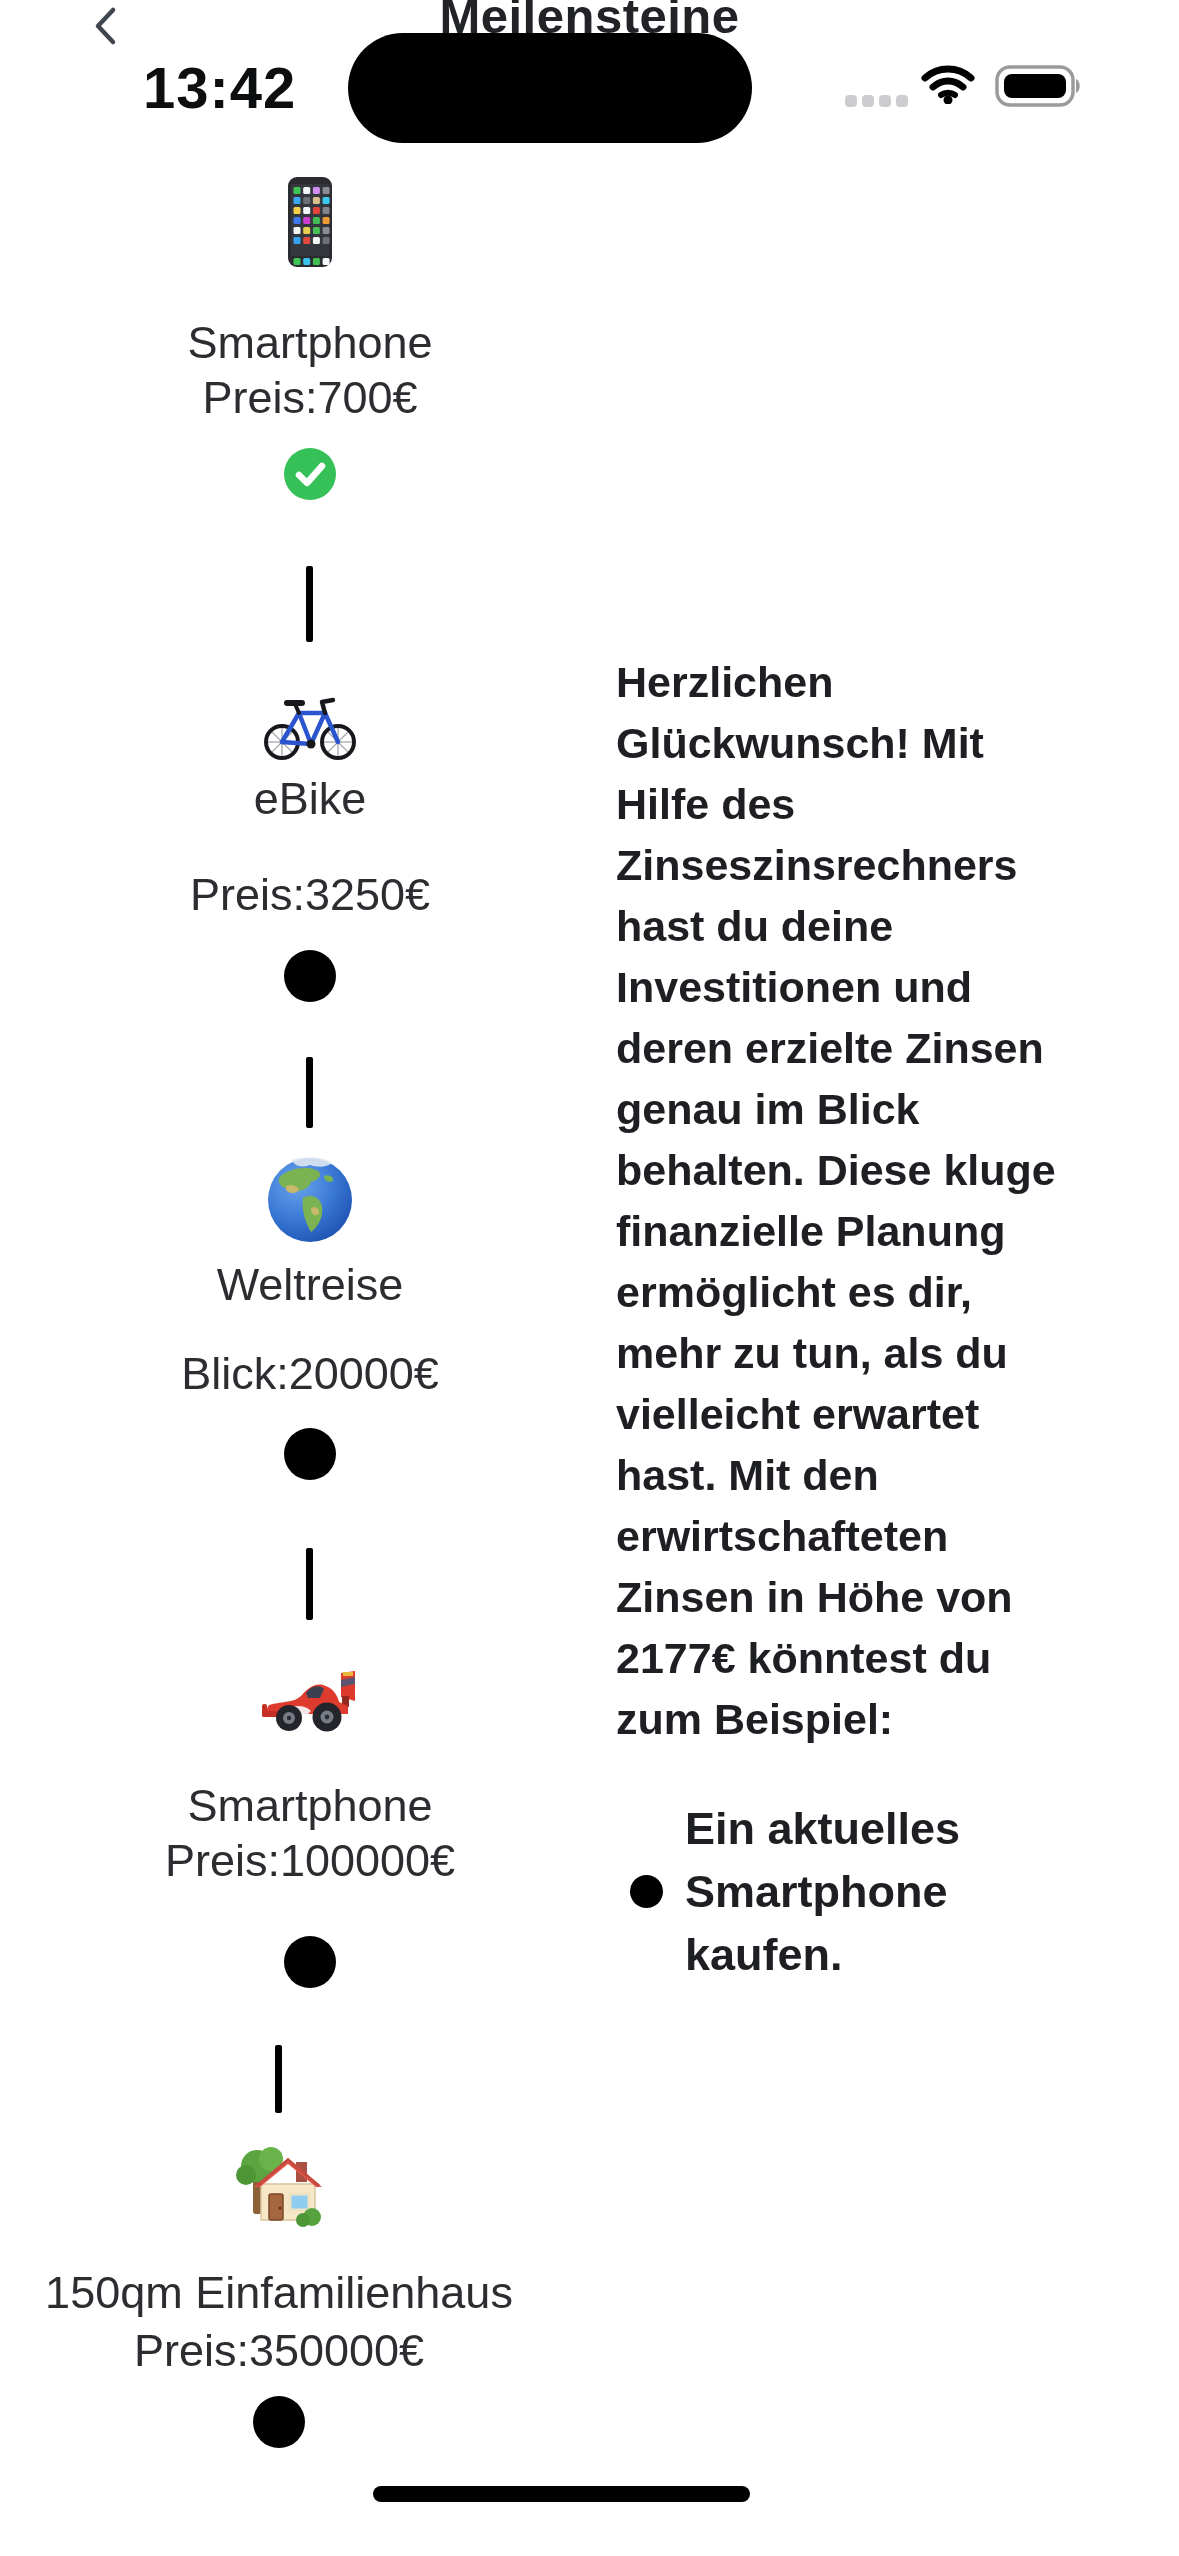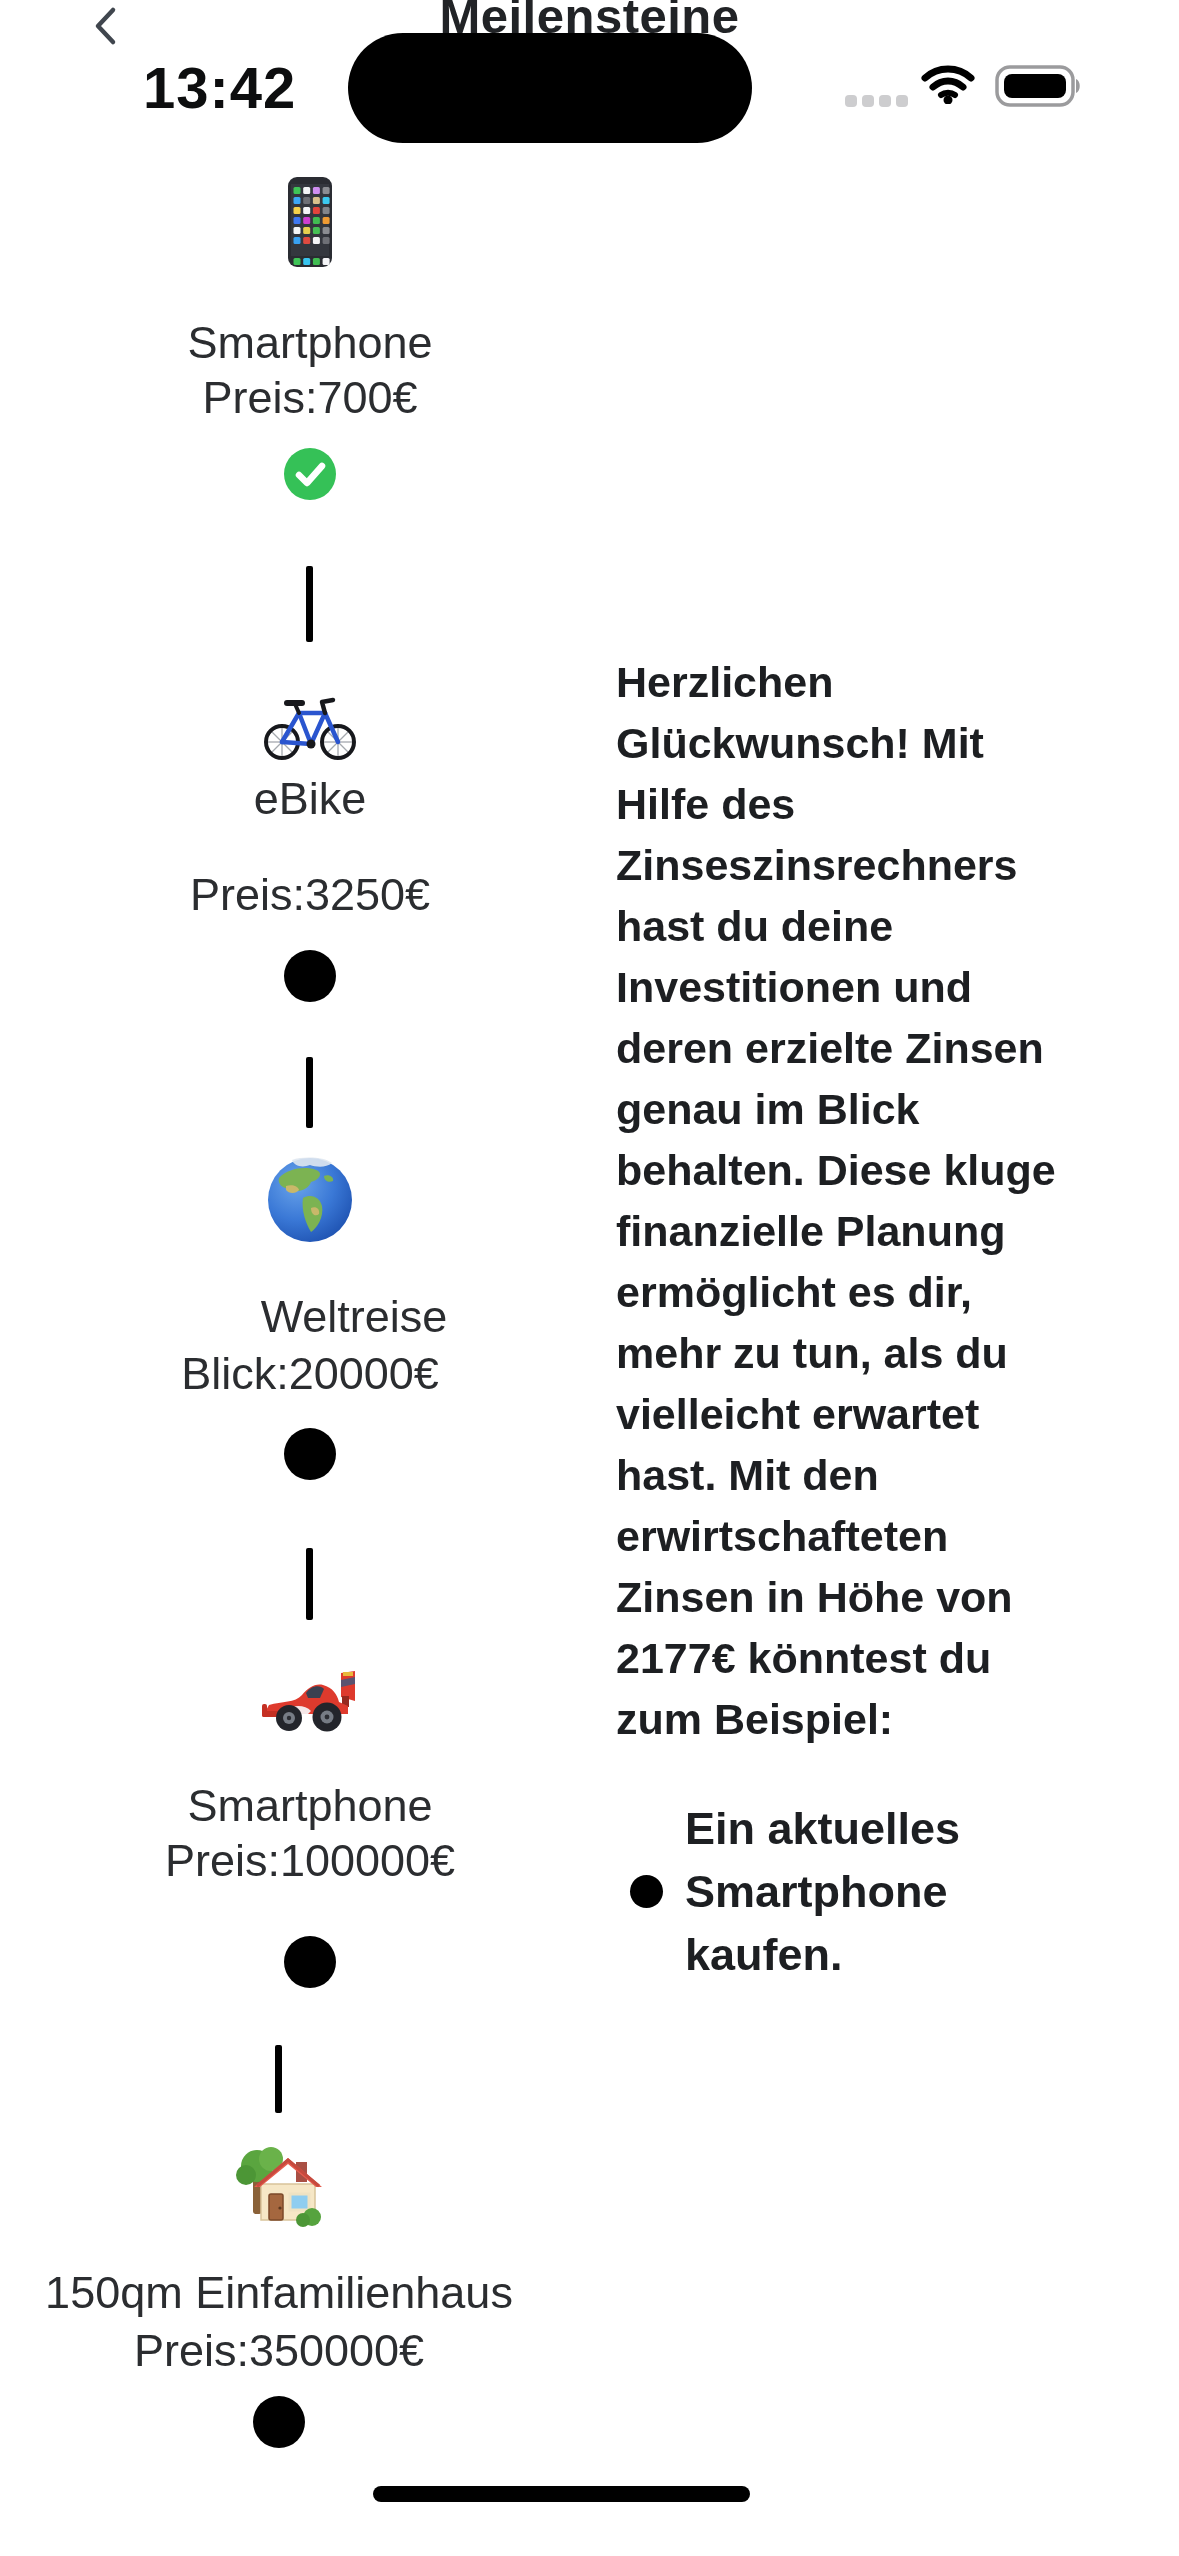--- a/index.html
+++ b/index.html
@@ -191,21 +191,21 @@
         </defs>
         <circle cx="44" cy="44" r="42" fill="url(#sea)"></circle>
         <path d="M26 4 C38 0 58 1 66 7 C60 12 50 11 44 9 C36 12 28 10 26 4 Z" fill="#dfe7ef" opacity="0.9"></path>
         <path d="M13 22 C22 12 40 10 50 14 C58 17 53 24 45 26 C42 34 30 38 25 32 C18 34 11 28 13 22 Z" fill="#7cb352"></path>
         <path d="M20 30 C26 28 32 30 33 34 C30 38 23 38 20 34 Z" fill="#c9b86a"></path>
         <path d="M37 42 C46 37 54 42 56 50 C58 61 51 72 45 76 C40 68 35 54 37 42 Z" fill="#7cb352"></path>
         <path d="M45 52 C50 50 54 53 53 58 C50 61 45 59 45 52 Z" fill="#c9b86a"></path>
         <path d="M58 20 C63 18 68 21 67 25 C63 27 58 25 58 20 Z" fill="#7cb352"></path>
       </svg>
     </div>
-    <div class="t-text" style="top:1290px;margin-left:44px;">Weltreise</div>
+    <div class="t-text" style="top:1258px;">Weltreise</div>
     <div class="t-text" style="top:1347px;">Blick:20000€</div>
     <div class="t-dot" style="top:1428px;"></div>
 
     <div class="connector" style="top:1548px; height:72px;"></div>
 
     <div class="t-el" style="top:1666px;">
       <svg width="96" height="68" viewBox="0 0 96 68">
         <path d="M79 7 L93 5 L93 35 L79 31 Z" fill="#de3a2d"></path>
         <path d="M79 14 L93 11 L93 18 L79 21 Z" fill="#5b5370"></path>
         <rect x="81" y="6" width="10" height="4" fill="#e8b93c"></rect>

